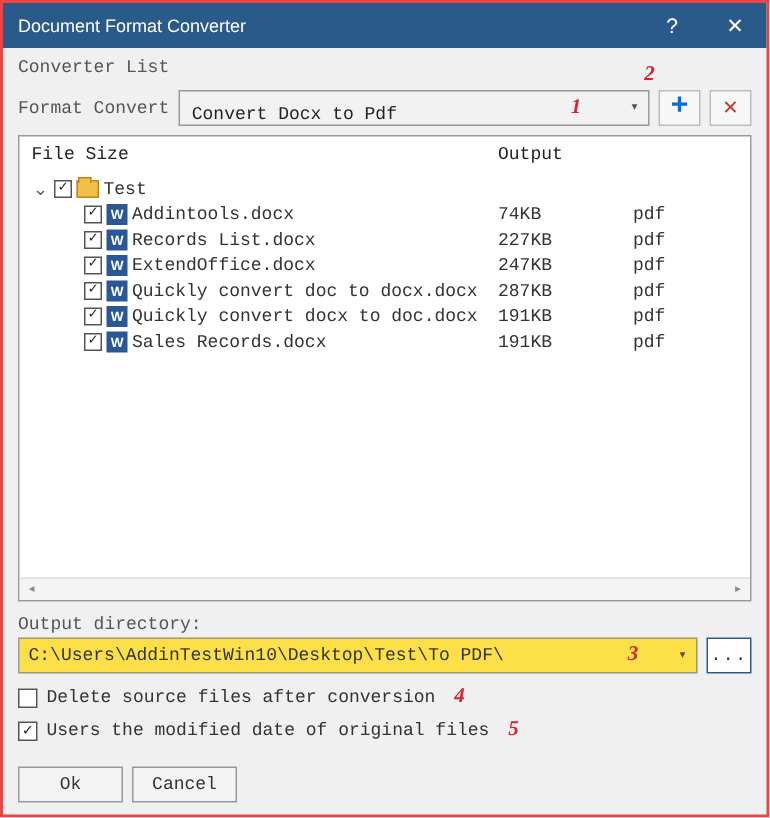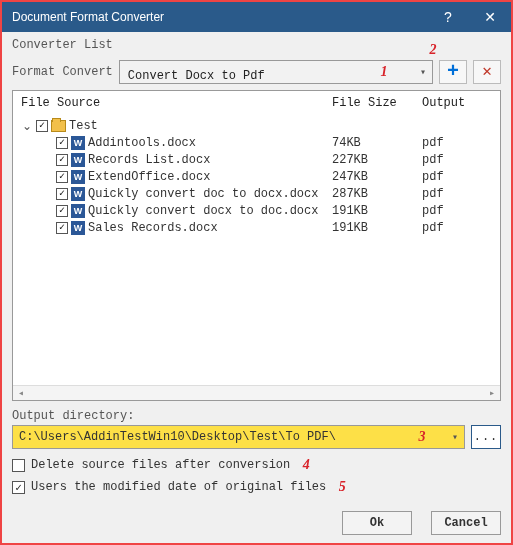--- a/index.html
+++ b/index.html
@@ -174,24 +174,23 @@
     letter-spacing:1px;
   }
   .check-row { margin-top: 8px; display:flex; align-items:center; gap:6px; position:relative; }
   .chkbox {
     width:13px; height:13px; border:1px solid #555; background:#fff;
     display:inline-flex; align-items:center; justify-content:center;
     font-size:11px; color:#222;
   }
   .footer {
     display:flex;
-    justify-content:flex-end;
-    gap:19px;
+    justify-content:flex-start;
+    gap:6px;
     padding: 8px 10px;
-    font-weight: bold;
   }
   .btn {
     min-width: 70px;
     height: 24px;
     border:1px solid #999;
     background:#f3f3f3;
     display:flex; align-items:center; justify-content:center;
     color:#333;
     font-family: "Courier New", monospace;
     font-size:12px;
@@ -221,21 +220,20 @@
         <span class="plus-icon">+</span>
       </div>
       <div class="iconbtn">
         <span class="x-icon">✕</span>
       </div>
       <span class="callout" style="right:60px; top:-18px;">2</span>
     </div>
 
     <div class="filepane">
       <div class="cols">
-        <span>File Source</span>
         <span>File Size</span>
         <span>Output</span>
       </div>
       <div class="tree" id="tree">
           <div class="noderow">
   <span class="node-left">
     <span class="expander">⌄</span>
     <span class="cb">✓</span>
     <span class="folder-icon"></span>
     <span>Test</span>

